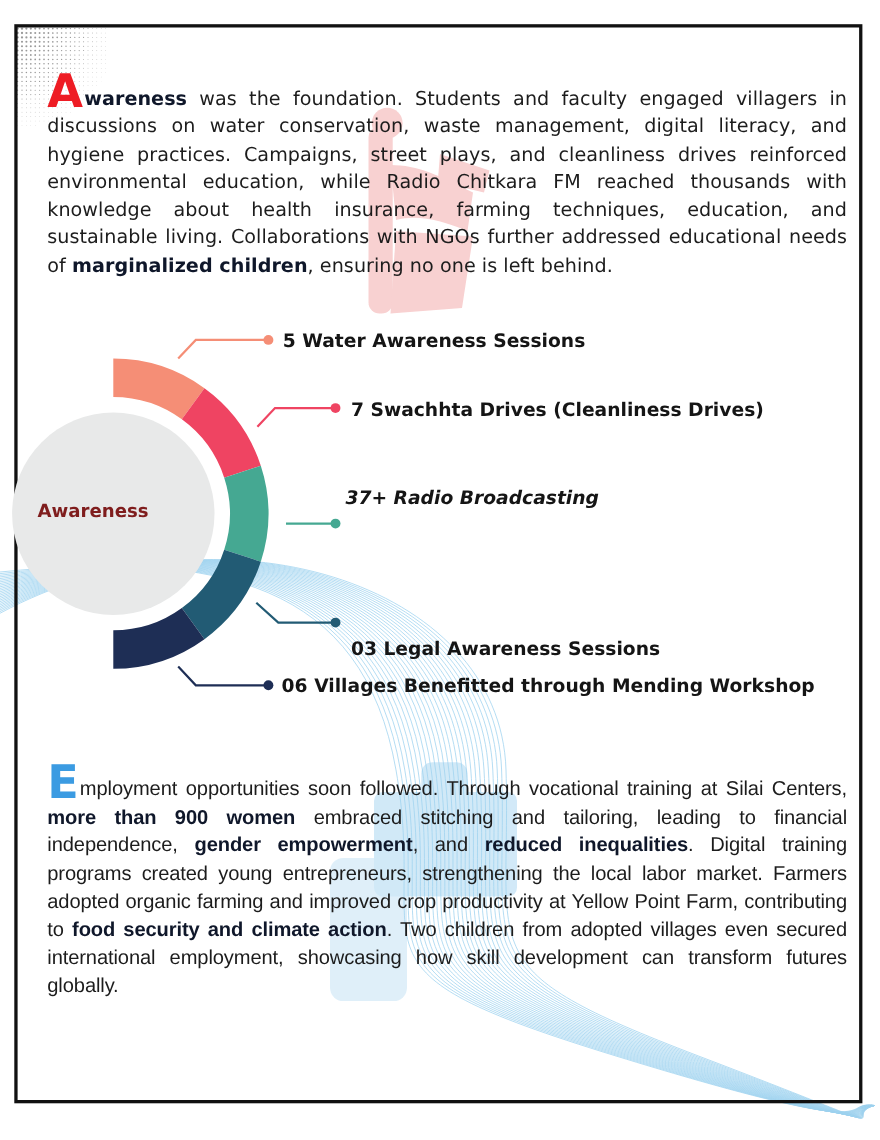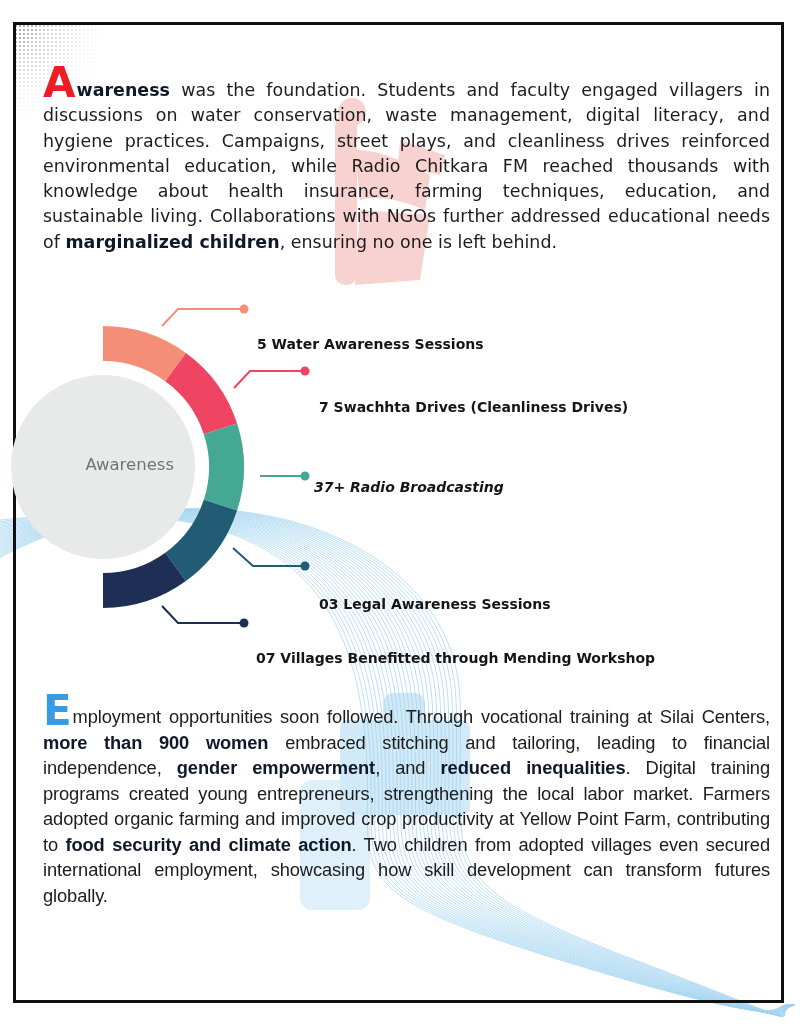--- a/index.html
+++ b/index.html
@@ -8,22 +8,22 @@
     .bg-svg { position: absolute; left: 0; top: 0; width: 800px; height: 1036px; pointer-events: none; }
     .para { position: absolute; left: 43px; width: 727px; font-size: 17.4px; line-height: 25.3px; text-align: justify; letter-spacing: 0.05px; color: #1c1c1c; }
     .para b { font-weight: bold; color: #0f172a; }
     .para.p1 { top: 78px; }
     .para.p2 { top: 704px; font-family: "Liberation Sans", sans-serif; font-size: 18.3px; line-height: 25.5px; letter-spacing: -0.1px; }
     .dropcap { float: left; font-family: "DejaVu Sans", sans-serif; font-weight: bold; line-height: 1; margin-right: 1px; }
     .dropcap.a { color: #ee1c24; font-size: 42px; margin-top: -16px; height: 26px; }
     .dropcap.e { color: #3b9be2; font-size: 42px; margin-top: -14px; height: 26px; }
     .lastline-nojust { text-align-last: left; }
     .chart-svg { position: absolute; left: 0; top: 290px; width: 700px; height: 360px; }
-    .legend-label { position: absolute; font-family: "DejaVu Sans", sans-serif; font-weight: bold; font-size: 14px; color: #151515; white-space: nowrap; margin-top: 36px; }
-    .center-label { position: absolute; left: 34px; top: 455px; width: 140px; text-align: right; font-weight: normal; font-size: 16.5px; color: #737373; font-family: "DejaVu Sans", sans-serif; }
+    .legend-label { position: absolute; font-family: "DejaVu Sans", sans-serif; font-weight: bold; font-size: 17px; color: #151515; white-space: nowrap; }
+    .center-label { position: absolute; left: 34px; top: 455px; width: 140px; text-align: left; font-weight: bold; font-size: 16.5px; color: #7f1d1d; font-family: "DejaVu Sans", sans-serif; }
   </style>
 </head>
 <body>
 
 <svg class="bg-svg" viewBox="0 0 800 1036">
 
   <g id="dots">
       <circle cx="16" cy="26" r="1.10" fill="#9a9a9a"></circle>
       <circle cx="20" cy="26" r="1.06" fill="#9a9a9a"></circle>
       <circle cx="24" cy="26" r="1.02" fill="#9a9a9a"></circle>
@@ -499,19 +499,19 @@
     <polyline points="233,548 253,566 305,566" fill="none" stroke="#225b74" stroke-width="2"></polyline>
     <circle cx="305" cy="566" r="4.5" fill="#225b74"></circle>
     <polyline points="162,606 178,623 244,623" fill="none" stroke="#1e2e55" stroke-width="2"></polyline>
     <circle cx="244" cy="623" r="4.5" fill="#1e2e55"></circle>
   </svg>
 <div class="center-label">Awareness</div>
 <div id="legend-labels">
     <div class="legend-label" style="left: 257px; top: 300px;">5 Water Awareness Sessions</div>
     <div class="legend-label" style="left: 319px; top: 363px;">7 Swachhta Drives (Cleanliness Drives)</div>
     <div class="legend-label" style="left: 314px; top: 443px; font-style: italic;">37+ Radio Broadcasting</div>
-    <div class="legend-label" style="left: 319px; top: 560px; text-align: center;">03 Legal Awareness Sessions</div>
-    <div class="legend-label" style="left: 256px; top: 614px;">07 Villages Benefitted through Mending Workshop</div>
+    <div class="legend-label" style="left: 319px; top: 580px; text-align: center;">03 Legal Awareness Sessions</div>
+    <div class="legend-label" style="left: 256px; top: 614px;">06 Villages Benefitted through Mending Workshop</div>
   </div>
 
 <div class="para p2 lastline-nojust">
   <span class="dropcap e">E</span><span>mployment opportunities soon followed. Through vocational training at Silai Centers, </span><b>more than 900 women</b><span> embraced stitching and tailoring, leading to financial independence, </span><b>gender empowerment</b><span>, and </span><b>reduced inequalities</b><span>. Digital training programs created young entrepreneurs, strengthening the local labor market. Farmers adopted organic farming and improved crop productivity at Yellow Point Farm, contributing to </span><b>food security and climate action</b><span>. Two children from adopted villages even secured international employment, showcasing how skill development can transform futures globally.</span>
 </div>
 
 </body></html>

